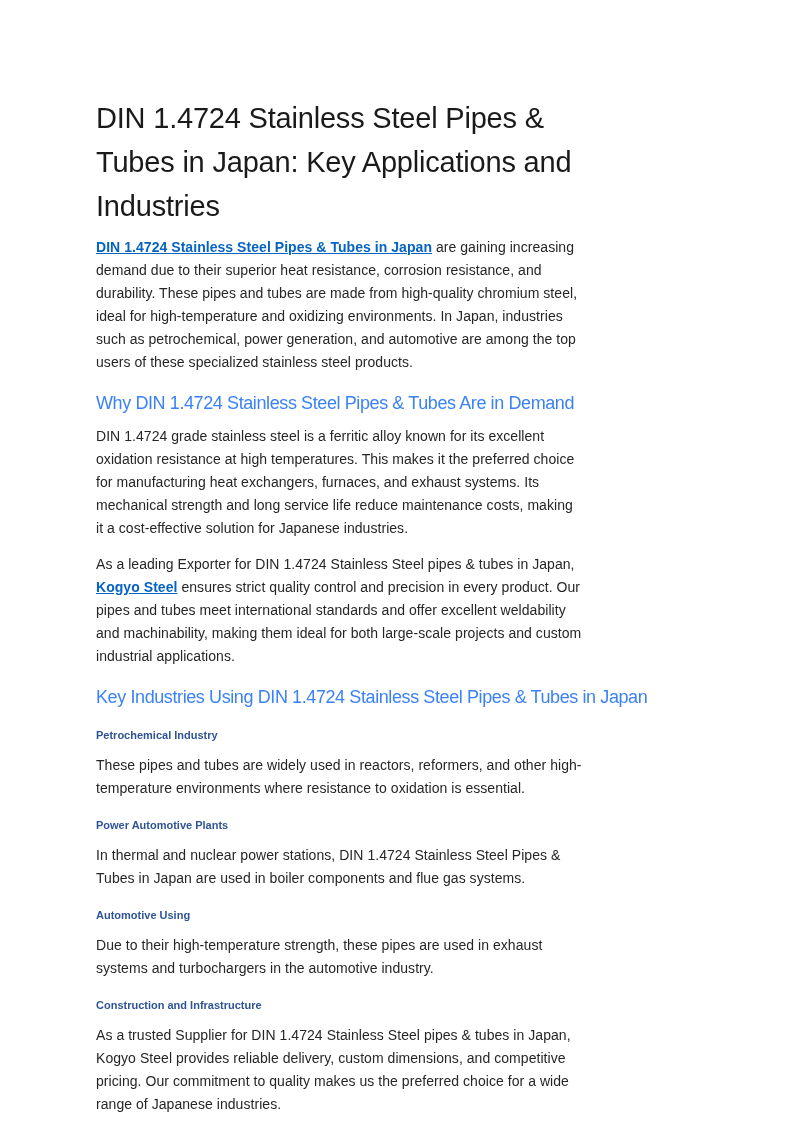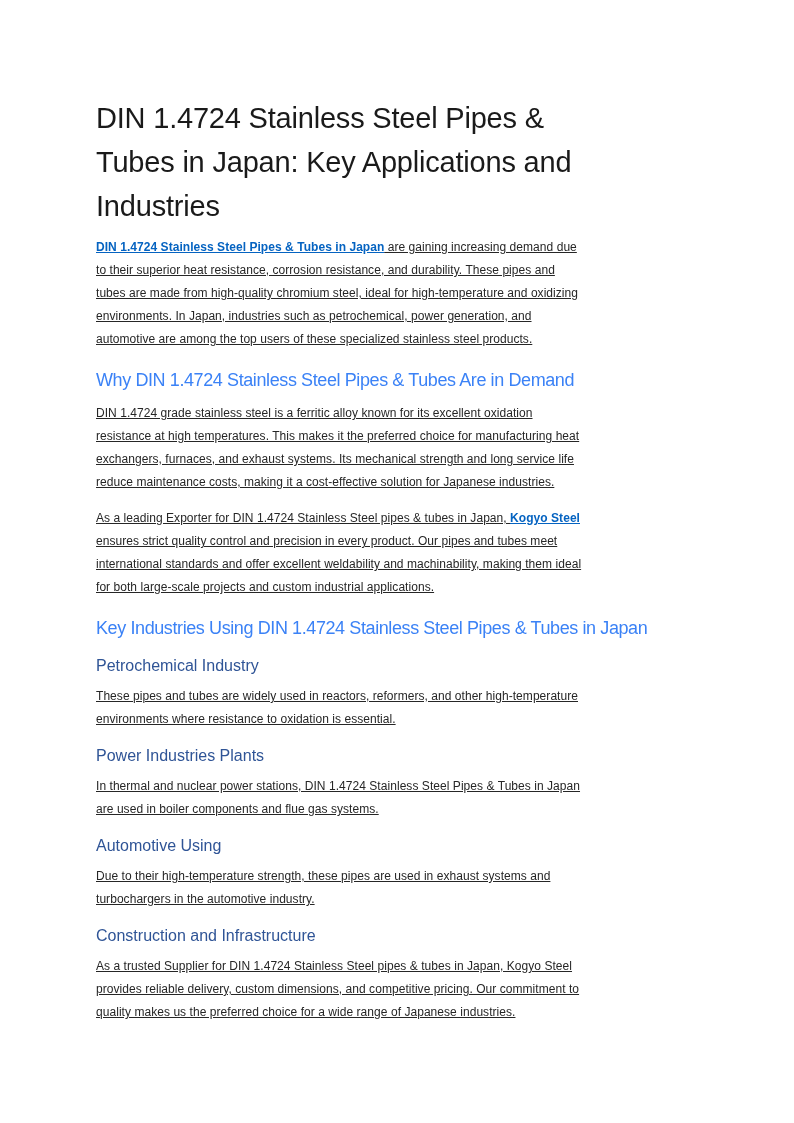--- a/index.html
+++ b/index.html
@@ -21,40 +21,39 @@
   }
   .doc-title {
     font-size: 29px;
     line-height: 44px;
     font-weight: 400;
     color: #1a1a1a;
     letter-spacing: -0.2px;
     margin: 0 0 8px 0;
   }
   .para {
-    font-size: 12px;
+    font-size: 14px;
     line-height: 23px;
     color: #262626;
     margin: 0 0 13px 0;
     letter-spacing: 0.05px;
-    text-decoration: underline;
   }
   .h-section {
     font-size: 18px;
     line-height: 26px;
     font-weight: 400;
     color: #3b82f6;
     letter-spacing: -0.4px;
     white-space: nowrap;
     margin: 16px 0 9px 0;
   }
   .h-sub {
-    font-size: 16px;
+    font-size: 11px;
     line-height: 22px;
-    font-weight: 400;
+    font-weight: 700;
     color: #2F5496;
     white-space: nowrap;
     margin: 14px 0 8px 0;
   }
   .inline-link {
     color: #0563C1;
     font-weight: 700;
     text-decoration: underline;
     cursor: pointer;
   }
@@ -73,21 +72,21 @@
 
     <p class="para">DIN 1.4724 grade stainless steel is a ferritic alloy known for its excellent oxidation resistance at high temperatures. This makes it the preferred choice for manufacturing heat exchangers, furnaces, and exhaust systems. Its mechanical strength and long service life reduce maintenance costs, making it a cost-effective solution for Japanese industries.</p>
 
     <p class="para"><span>As a leading Exporter for DIN 1.4724 Stainless Steel pipes &amp; tubes in Japan, </span><span class="inline-link">Kogyo Steel</span><span> ensures strict quality control and precision in every product. Our pipes and tubes meet international standards and offer excellent weldability and machinability, making them ideal for both large-scale projects and custom industrial applications.</span></p>
 
     <h2 class="h-section">Key Industries Using DIN 1.4724 Stainless Steel Pipes &amp; Tubes in Japan</h2>
 
     <h3 class="h-sub">Petrochemical Industry</h3>
     <p class="para">These pipes and tubes are widely used in reactors, reformers, and other high-temperature environments where resistance to oxidation is essential.</p>
 
-    <h3 class="h-sub">Power Industries Plants</h3>
+    <h3 class="h-sub">Power Automotive Plants</h3>
     <p class="para">In thermal and nuclear power stations, DIN 1.4724 Stainless Steel Pipes &amp; Tubes in Japan are used in boiler components and flue gas systems.</p>
 
     <h3 class="h-sub">Automotive Using</h3>
     <p class="para">Due to their high-temperature strength, these pipes are used in exhaust systems and turbochargers in the automotive industry.</p>
 
     <h3 class="h-sub">Construction and Infrastructure</h3>
 
     <p class="para">As a trusted Supplier for DIN 1.4724 Stainless Steel pipes &amp; tubes in Japan, Kogyo Steel provides reliable delivery, custom dimensions, and competitive pricing. Our commitment to quality makes us the preferred choice for a wide range of Japanese industries.</p>
 
   </div>

